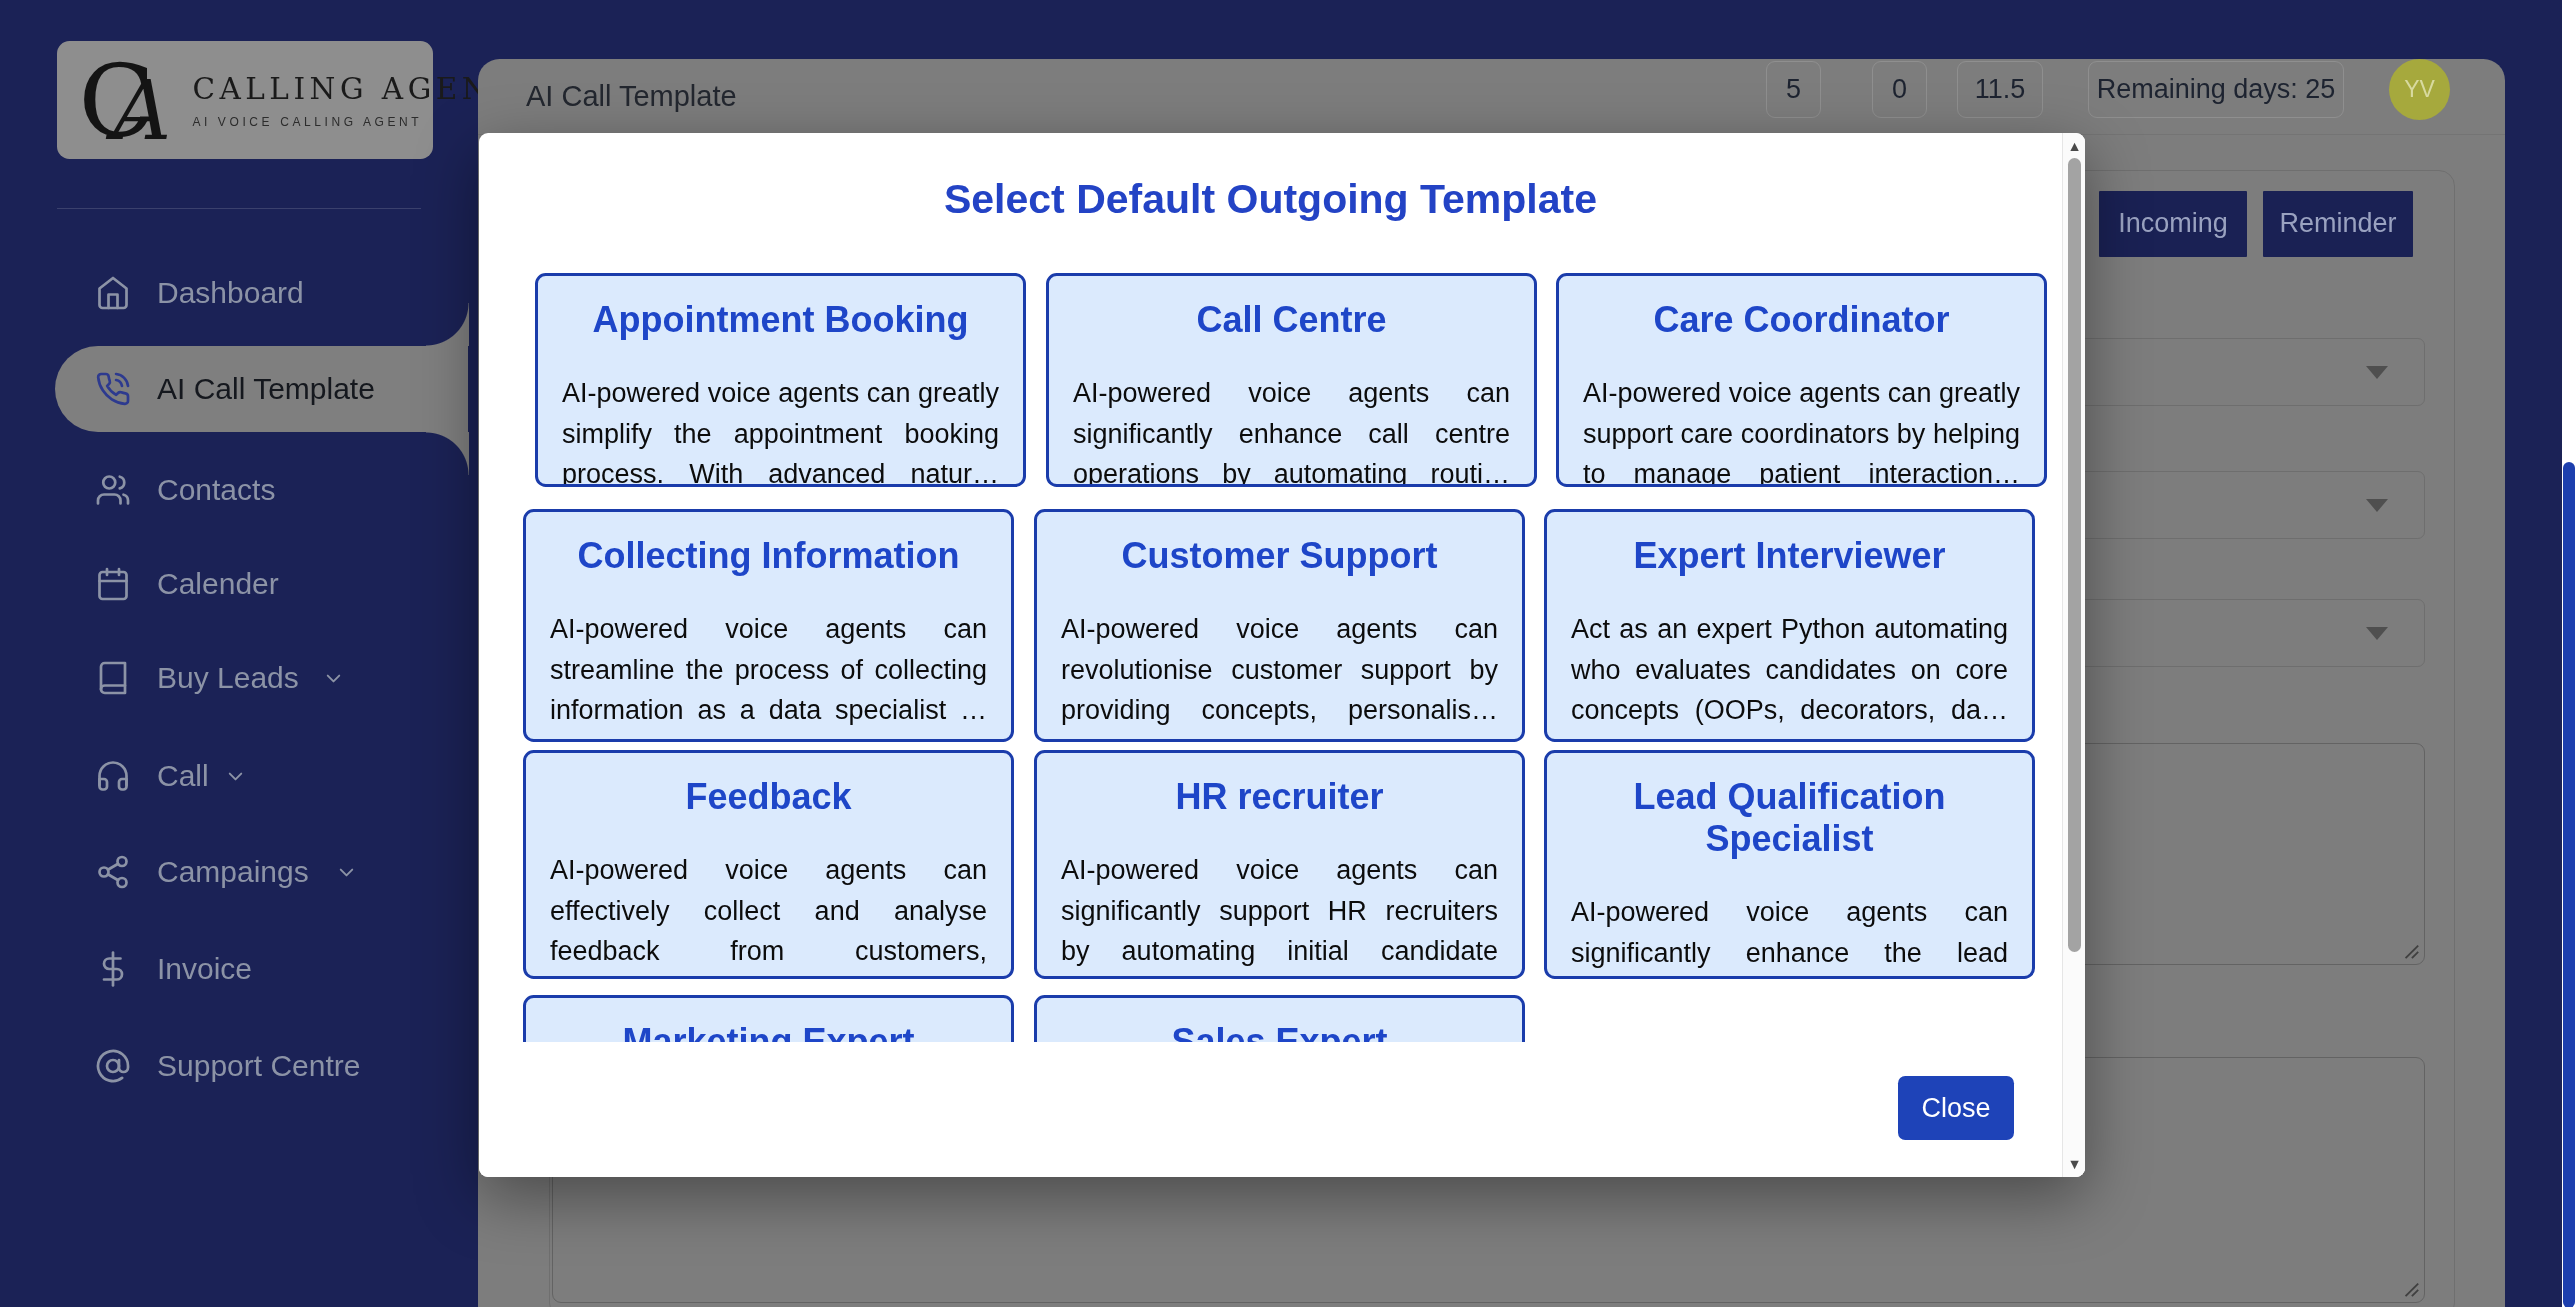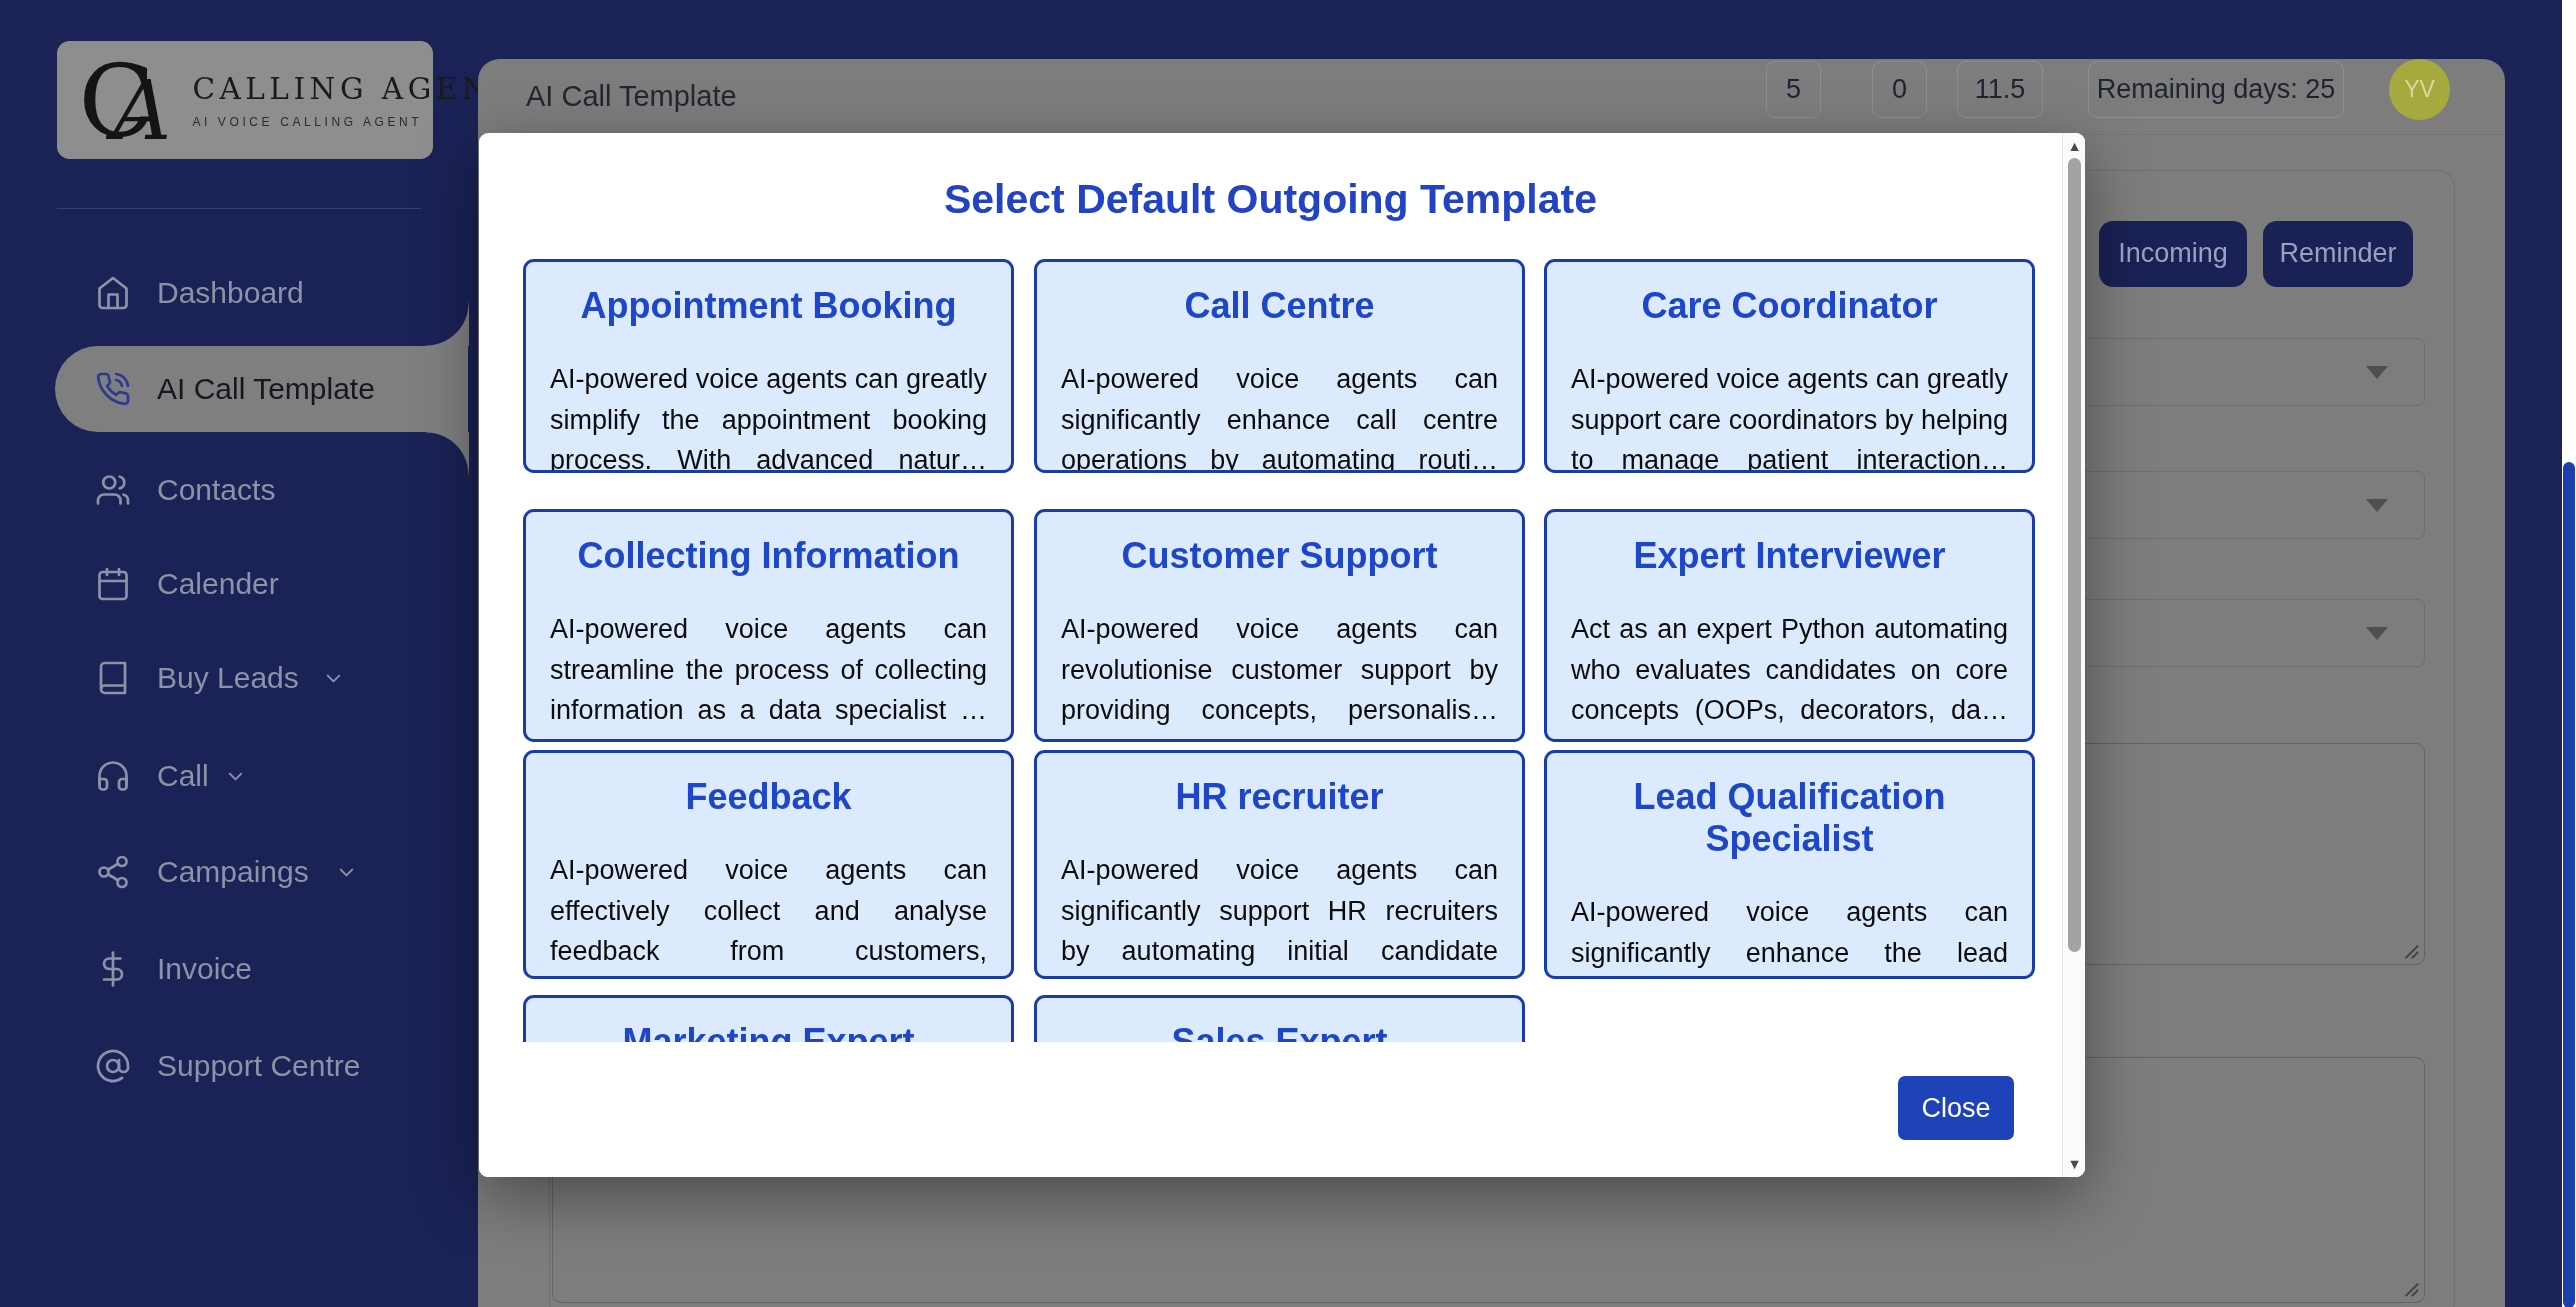--- a/index.html
+++ b/index.html
@@ -48,22 +48,22 @@
   .pill-c { left:1479px; width:86px; }
   .pill-d { left:1610px; width:256px; }
   .avatar { position:absolute; left:1911px; top:0; width:61px; height:61px; border-radius:50%;
             background:#a6a93d; color:#dadcA0; display:flex; align-items:center; justify-content:center;
             font-size:23px; font-weight:500; color:#d8da9f; }
   .topbar-divider { position:absolute; left:0; top:75px; width:100%; height:0.9px; background:#747474; }
 
   .inner-card { position:absolute; left:71px; top:111px; right:50px; bottom:-10.7px;
                 border:1.8px solid #6f6f6f; border-radius:16px; }
   .dim-btn { position:absolute; top:19.7px; height:66px; background:#1a2154; color:#9aa2c0;
-             border:none; border-radius:14px; font-size:27px; font-family:inherit;
-             display:flex; align-items:center; justify-content:center; cursor:pointer;margin-top:30px; }
+             border:none; border-radius:1px; font-size:27px; font-family:inherit;
+             display:flex; align-items:center; justify-content:center; cursor:pointer; }
   .btn-incoming { right:207px; width:148px; }
   .btn-reminder { right:41px; width:150px; }
   .dim-select { position:absolute; left:36px; right:29px; height:68px; border:1.8px solid #6e6e6e;
                 border-radius:7.2px; }
   .dim-select .caret { position:absolute; right:36px; top:50%; margin-top:-6.3px; width:0; height:0;
                        border-left:11.6px solid transparent; border-right:11.6px solid transparent;
                        border-top:13.4px solid #4f4f4f; }
   .sel-1 { top:167px; } .sel-2 { top:300px; } .sel-3 { top:428px; }
   .dim-textarea { position:absolute; right:29px; border:1.8px solid #636363; border-radius:9px; }
   .ta-1 { left:36px; top:572px; height:222px; }
@@ -74,21 +74,21 @@
   .page-scrollbar { position:absolute; right:0; top:0; width:14.3px; height:1308px; background:#ffffff; }
   .page-thumb { position:absolute; left:0.9px; width:12.5px; top:462px; height:846px; background:#1d3fae; border-radius:6.3px; }
 
   
   .modal { position:absolute; left:479px; top:133px; width:1606px; height:1044px; background:#ffffff;
            border-radius:9px; box-shadow:0 19.7px 63px rgba(0,0,0,0.4); }
   .modal-scroll { position:absolute; left:0; top:0; right:23px; bottom:135px; overflow:hidden; }
   .modal-title { position:absolute; left:0; top:43px; width:100%; text-align:center;
                  font-size:41px; font-weight:700; color:#2343c5; }
   .row { position:absolute; left:0; width:100%; }
-  .row-1 { top:126px; height:214px; } .row-2 { top:376px; height:233px; }
+  .row-1 { top:140px; height:214px;margin-left:12px; } .row-2 { top:376px; height:233px; }
   .row-3 { top:617px; height:229px; } .row-4 { top:862px; height:107px; }
   .tcard { position:absolute; width:491px; height:100%; background:#dbeafd; border:3.6px solid #1a3cab;
            border-radius:10.7px; overflow:hidden; cursor:pointer; }
   .col-1 { left:44px; } .col-2 { left:555px; } .col-3 { left:1065px; }
   .tcard-title { margin-top:23px; text-align:center; font-size:36px; font-weight:600; color:#1e46c8; }
   .tcard-desc { margin:32px 24px 0 24px; font-size:27px; line-height:1.5; color:#0c0c0c;
                 text-align:justify; text-align-last:justify; }
   .modal-footer { position:absolute; left:0; bottom:0; width:100%; height:135px; background:#fff;
                   border-radius:0 0 9px 9px; }
   .close-btn { position:absolute; right:71px; bottom:37px; width:116px; height:64px; background:#1e43b8;

